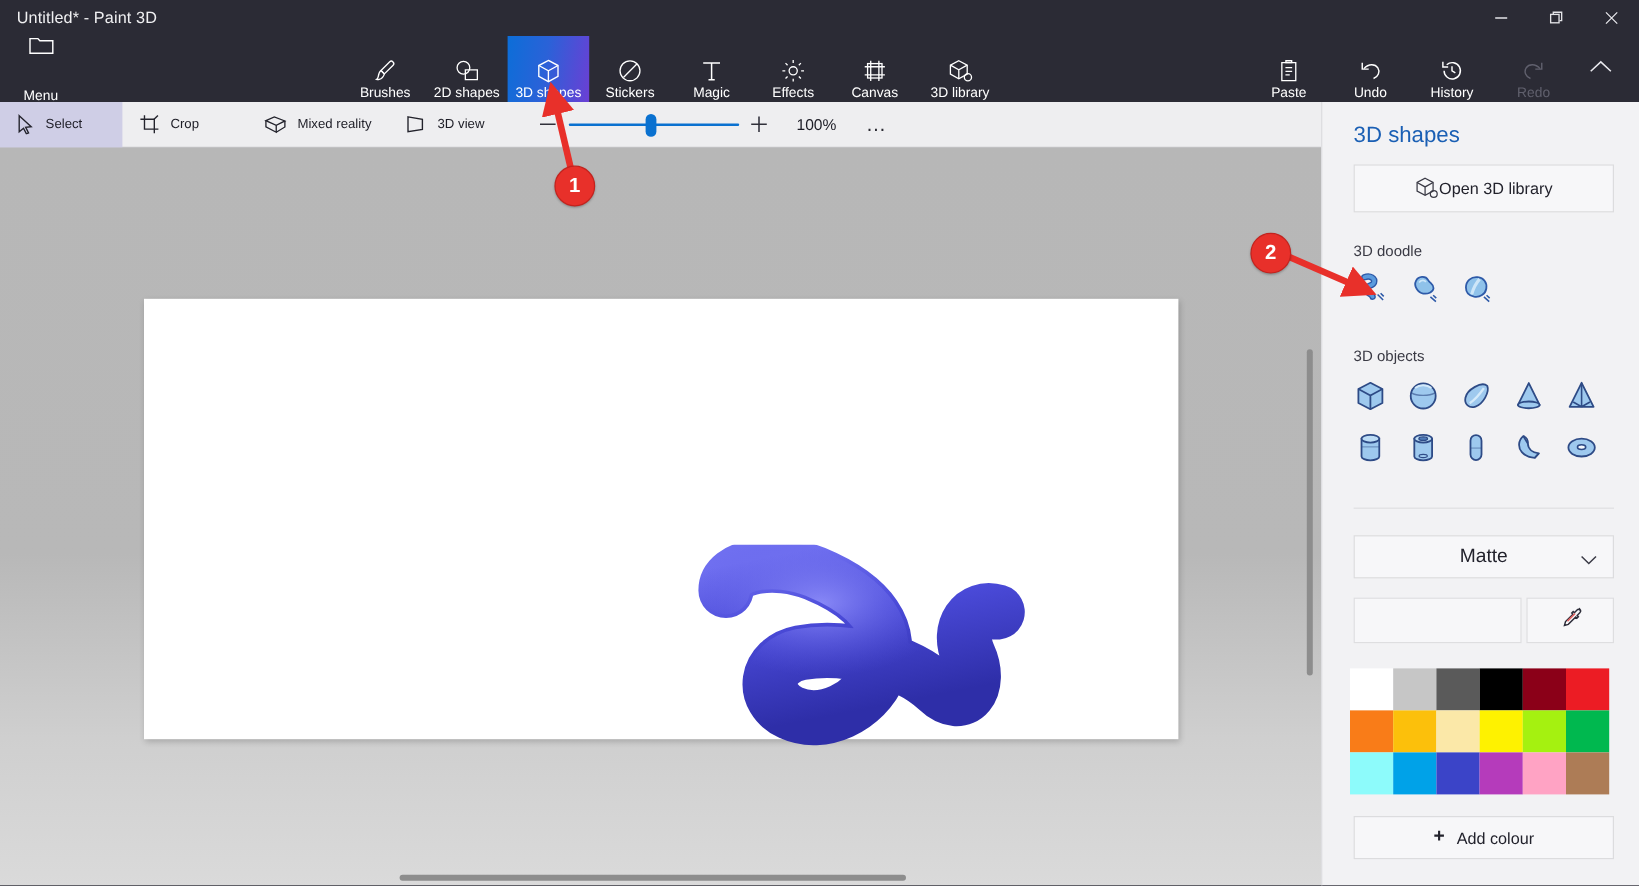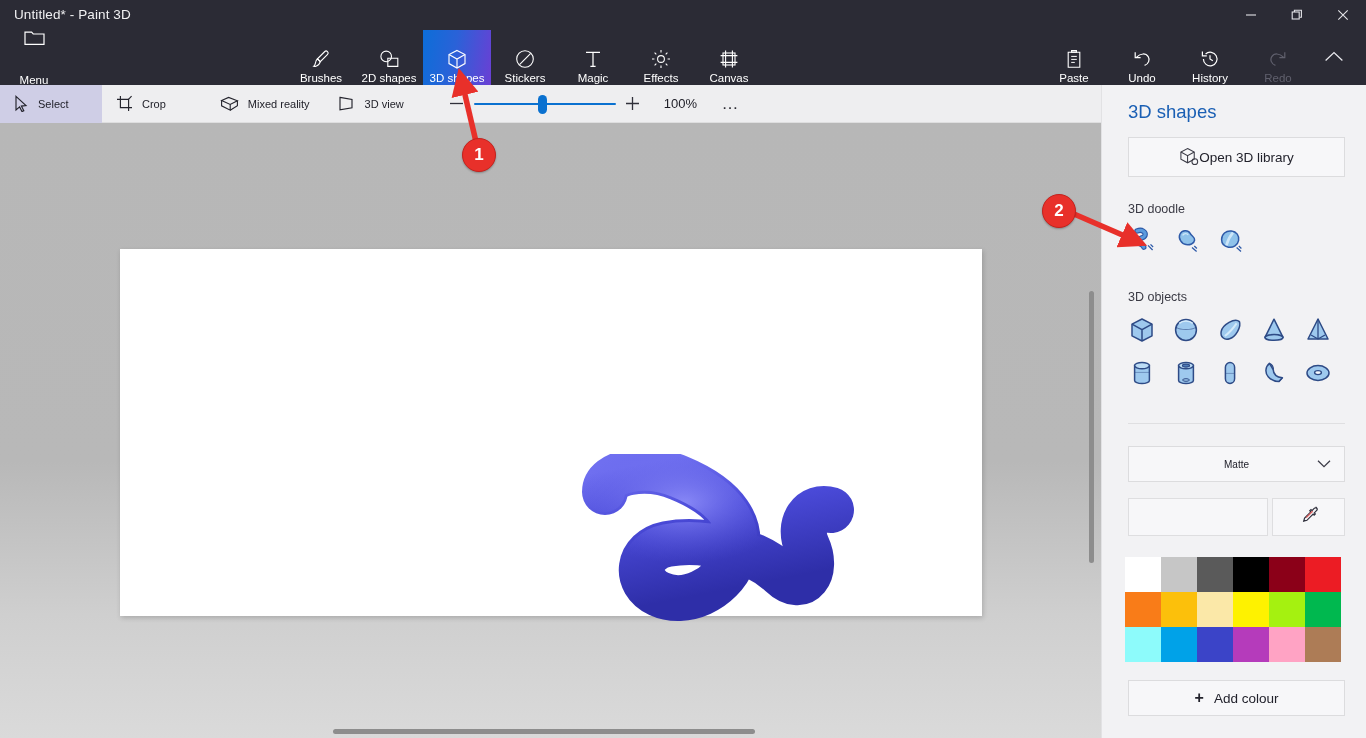--- a/index.html
+++ b/index.html
@@ -140,21 +140,21 @@
     width: 44px; height: 44px; display: flex; align-items: center; justify-content: center;
   }
   .shape-cell svg { display: block; }
   .panel-divider {
     position: absolute; left: 26px; top: 338px; width: 217px; height: 1px; background: #dfdfe1;
   }
   .material-select {
     position: absolute; left: 26px; top: 361px; width: 217px; height: 36px;
     background: #f7f7f9; border: 1px solid #dcdcde;
     display: flex; align-items: center; justify-content: center;
-    font-size: 10px; color: #22222c; position: absolute;
+    font-size: 16px; color: #22222c; position: absolute;
   }
   .material-chev { position: absolute; right: 13px; top: 12px; color: #3a3a46; }
   .swatch-current {
     position: absolute; left: 26px; top: 413px; width: 140px; height: 38px;
     background: #f7f7f9; border: 1px solid #dedee0;
   }
   .eyedropper-btn {
     position: absolute; left: 170px; top: 413px; width: 73px; height: 38px;
     background: #f7f7f9; border: 1px solid #dedee0;
     display: flex; align-items: center; justify-content: center;
@@ -282,20 +282,30 @@
       <div class="rtab">
         <span class="rtab-icon">
           <svg width="20" height="20" viewBox="0 0 20 20">
               <rect x="4" y="4" width="12" height="12" fill="none" stroke="#fff" stroke-width="1.1"></rect>
               <g stroke="#fff" stroke-width="1.1">
                 <path d="M6.6 1.6v16.8M13.4 1.6v16.8M1.6 6.6h16.8M1.6 13.4h16.8"></path>
               </g>
             </svg>
         </span>
         <span class="rtab-label">Canvas</span>
+      </div>
+      <div class="rtab wide">
+        <span class="rtab-icon">
+          <svg width="21" height="21" viewBox="0 0 21 21">
+              <path d="M9 1.6l7 3.7v7.5l-7 3.8-7-3.8V5.3z" fill="none" stroke="#fff" stroke-width="1.1"></path>
+              <path d="M2 5.3l7 3.9 7-3.9M9 9.2v7.4" fill="none" stroke="#fff" stroke-width="1.1"></path>
+              <circle cx="16.6" cy="15.4" r="3" fill="none" stroke="#fff" stroke-width="1.1"></circle>
+            </svg>
+        </span>
+        <span class="rtab-label">3D library</span>
       </div>
     </div>
 
     <div class="ribbon-right">
       <div class="rtab">
         <span class="rtab-icon">
           <svg width="18" height="20" viewBox="0 0 18 20">
               <path d="M3.2 3.2h11.6v15H3.2z" fill="none" stroke="#fff" stroke-width="1.1"></path>
               <path d="M6.6 3.2V1.6h4.8v1.6z" fill="none" stroke="#fff" stroke-width="1.1"></path>
               <path d="M6.2 7.4h5.6M6.2 10.4h5.6M6.2 13.4h3.6" stroke="#fff" stroke-width="1"></path>

